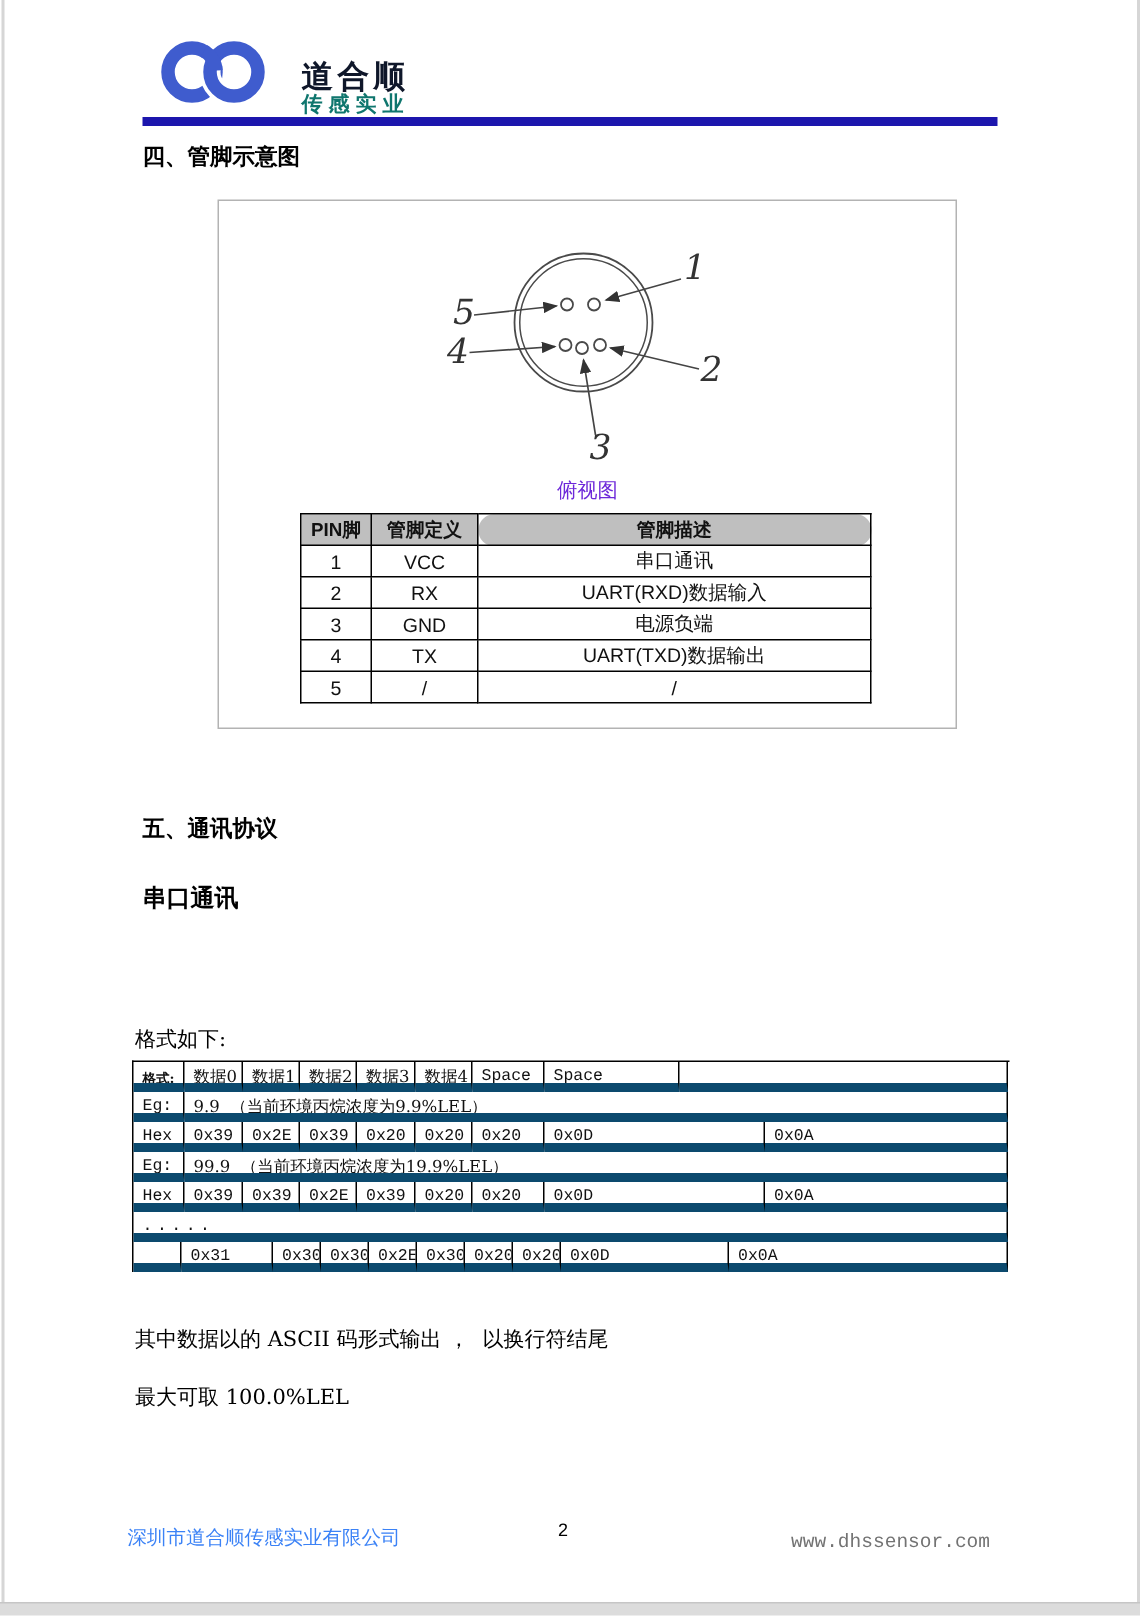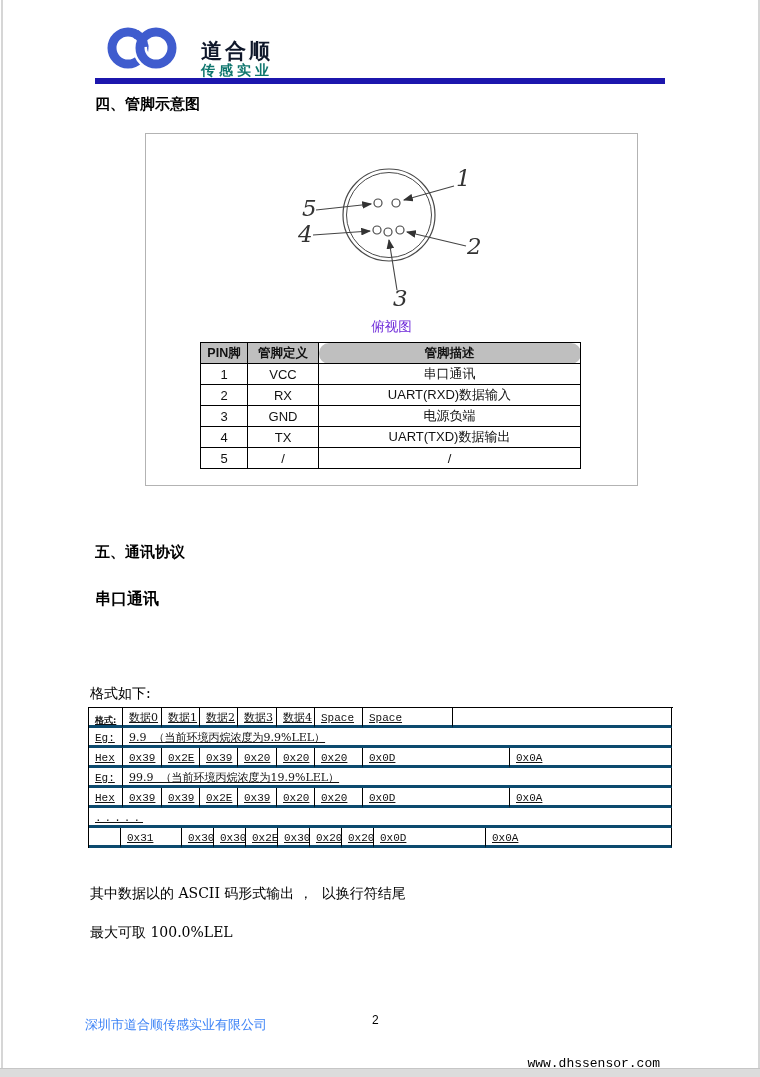--- a/index.html
+++ b/index.html
@@ -33,30 +33,30 @@
   .pin-table .c0{width:38px;}
   .pin-table .c1{width:62px;}
   .pin-table .c2{width:253px;border-radius:10px;}
 
   
   .body-text{font-size:14px;color:#000;white-space:pre;line-height:26px;}
 
   
   .fmt{left:88px;top:707px;width:584px;border-top:1px solid #000;border-left:1px solid #000;font-size:11px;}
   .fmt-row{display:flex;height:20px;}
-  .fmt-cell{box-sizing:border-box;border-right:1px solid #000;border-bottom:3px solid #0c4a6e;
-    padding:2px 0 0 6px;white-space:pre;overflow:hidden;line-height:16px;text-decoration:underline;}
+  .fmt-cell{box-sizing:border-box;border-right:1px solid #000;border-bottom:6px solid #0c4a6e;
+    padding:2px 0 0 6px;white-space:pre;overflow:hidden;line-height:16px;}
   .fmt-cell.lat{font-family:"Liberation Mono",monospace;font-size:11px;}
   .fmt-row:first-child .fmt-cell:first-child{font-size:9px;font-weight:700;padding-top:4px;}
   .fmt-cell.dots{letter-spacing:3px;font-family:"Liberation Mono",monospace;}
 
   
   .footer-company{left:85px;top:1016px;font-size:13px;color:#3b82f6;white-space:pre;}
   .footer-page{left:372px;top:1013px;font-family:"Liberation Sans",sans-serif;font-size:12px;color:#000;}
-  .footer-site{right:100px;top:1056px;font-family:"Liberation Mono",monospace;font-size:13px;color:#000000;white-space:pre;}
+  .footer-site{right:100px;top:1020px;font-family:"Liberation Mono",monospace;font-size:13px;color:#737373;white-space:pre;}
 
   svg text.pin-num{font-family:"DejaVu Serif",serif;font-style:italic;font-size:23px;fill:#333;}
 </style>
 </head>
 <body>
 
 <div class="abs edge-left"></div>
 <div class="abs edge-right"></div>
 <div class="abs bottom-strip"></div>
 

